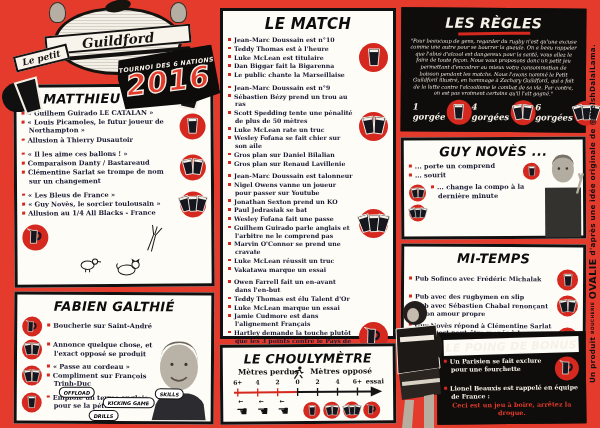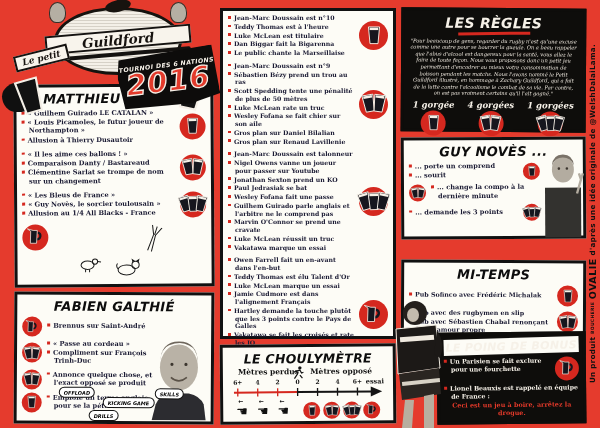--- a/index.html
+++ b/index.html
@@ -101,30 +101,30 @@
   .hand::after{content:"\2190";position:absolute;top:-6px;left:2px;font-size:6px;font-weight:bold;}
   .cicons{display:flex;gap:3px;}
   .cicons .gicon{width:17px;height:17px;}
   
   .regles{left:401px;top:8px;width:185px;height:124px;transform:rotate(.4deg);padding:3px 4px;}
   .regles h2{font-size:14px;margin-bottom:1px;}
   .underline{height:2.5px;background:#d5281f;width:72px;margin:0 auto 3px;transform:rotate(-1deg);}
   .rtext{margin:0 2px 3px;font-family:"DejaVu Serif",serif;font-style:italic;font-size:5.1px;line-height:1.3;
      color:#efe9df;text-align:center;}
   .legend{display:flex;justify-content:space-between;padding:0 5px;}
-  .lcell{display:flex;flex-direction:column;align-items:center;gap:1px;}
+  .lcell{display:flex;flex-direction:row;align-items:center;gap:1px;}
   .llabel{font-family:"DejaVu Serif",serif;font-style:italic;color:#f6f1e8;font-size:8.5px;font-weight:bold;}
   .legend .gicon{width:25px;height:25px;}
   .noves{left:401px;top:137px;width:185px;height:102px;transform:rotate(-.35deg);}
   .noves .groups{padding-right:38px;}
   .noves .gicon{width:17px;height:17px;}
   .noves .group-row{margin-bottom:3px;}
   .noves .group-row:nth-of-type(2) .gicon{order:-1;}
   .photo-noves{position:absolute;right:-2px;top:10px;width:44px;height:88px;z-index:2;}
-  .mitemps{left:401px;top:260px;width:185px;height:95px;transform:rotate(.3deg);}
+  .mitemps{left:401px;top:244px;width:185px;height:95px;transform:rotate(.3deg);}
   .mitemps .gicon{width:21px;height:21px;}
   .mitemps .item{font-size:6.3px;}
   .mitemps .group-row{margin-bottom:3px;}
   .bonus{left:437px;top:332px;width:149px;height:92px;transform:rotate(-.6deg);padding:3px 4px;}
   .bonus-title{background:#fdfcf6;color:#101010;font-size:11px;margin:0 0 3px;padding:1.5px 0;transform:rotate(-1deg);}
   .brow{display:flex;gap:4px;align-items:flex-start;margin-bottom:3px;}
   .brow .btext{flex:1;min-width:0;}
   .brow .gicon{width:24px;height:24px;}
   .bonus .item{color:#f3eee5;font-size:6.2px;}
   .bhl{color:#e2392a;font-weight:bold;font-family:"DejaVu Serif",serif;font-size:6.4px;
@@ -275,21 +275,41 @@
     <div class="groups">
 
         <div class="group-row">
           <span class="gicon icon-circle">
             <svg class="pitSvg" viewBox="0 0 22 22">
               <path d="M15 6 C20 7.5 19 14 13.5 14.5" fill="none" stroke="#16161e" stroke-width="2.6"></path>
               <path d="M6.5 4.5 L2.5 1.5 L9.5 3.5 L14.5 3.5 L13.5 19 L6 19 Z" fill="#16161e" stroke="#f6f1e8" stroke-width="0.9"></path>
             </svg>
           </span>
           <div class="gitems">
-            <div class="item">Brennus sur Saint-André</div>
+            <div class="item">Boucherie sur Saint-André</div>
+          </div>
+        </div>
+
+        <div class="group-row">
+          <span class="gicon icon-circle gl2">
+            <span class="pw pw0">
+              <svg viewBox="0 0 16 20">
+                <path d="M2 1 L14 1 L12.3 19 L3.7 19 Z" fill="#16161e" stroke="#f6f1e8" stroke-width="1"></path>
+                <rect x="3.2" y="1.8" width="9.4" height="2.6" fill="#f6f1e8"></rect>
+              </svg>
+            </span>
+            <span class="pw pw1">
+              <svg viewBox="0 0 16 20">
+                <path d="M2 1 L14 1 L12.3 19 L3.7 19 Z" fill="#16161e" stroke="#f6f1e8" stroke-width="1"></path>
+                <rect x="3.2" y="1.8" width="9.4" height="2.6" fill="#f6f1e8"></rect>
+              </svg>
+            </span>
+          </span>
+          <div class="gitems">
+            <div class="item">Annonce quelque chose, et l'exact opposé se produit</div>
           </div>
         </div>
 
         <div class="group-row">
           <span class="gicon icon-circle gl2">
             <span class="pw pw0">
               <svg viewBox="0 0 16 20">
                 <path d="M2 1 L14 1 L12.3 19 L3.7 19 Z" fill="#16161e" stroke="#f6f1e8" stroke-width="1"></path>
                 <rect x="3.2" y="1.8" width="9.4" height="2.6" fill="#f6f1e8"></rect>
               </svg>
@@ -297,40 +317,20 @@
             <span class="pw pw1">
               <svg viewBox="0 0 16 20">
                 <path d="M2 1 L14 1 L12.3 19 L3.7 19 Z" fill="#16161e" stroke="#f6f1e8" stroke-width="1"></path>
                 <rect x="3.2" y="1.8" width="9.4" height="2.6" fill="#f6f1e8"></rect>
               </svg>
             </span>
           </span>
           <div class="gitems">
             <div class="item">« Passe au cordeau »</div>
             <div class="item">Compliment sur François Trinh-Duc</div>
-          </div>
-        </div>
-
-        <div class="group-row">
-          <span class="gicon icon-circle gl2">
-            <span class="pw pw0">
-              <svg viewBox="0 0 16 20">
-                <path d="M2 1 L14 1 L12.3 19 L3.7 19 Z" fill="#16161e" stroke="#f6f1e8" stroke-width="1"></path>
-                <rect x="3.2" y="1.8" width="9.4" height="2.6" fill="#f6f1e8"></rect>
-              </svg>
-            </span>
-            <span class="pw pw1">
-              <svg viewBox="0 0 16 20">
-                <path d="M2 1 L14 1 L12.3 19 L3.7 19 Z" fill="#16161e" stroke="#f6f1e8" stroke-width="1"></path>
-                <rect x="3.2" y="1.8" width="9.4" height="2.6" fill="#f6f1e8"></rect>
-              </svg>
-            </span>
-          </span>
-          <div class="gitems">
-            <div class="item">Annonce quelque chose, et l'exact opposé se produit</div>
           </div>
         </div>
 
         <div class="group-row">
           <span class="gicon icon-circle gl1">
             <span class="pw pw0">
               <svg viewBox="0 0 16 20">
                 <path d="M2 1 L14 1 L12.3 19 L3.7 19 Z" fill="#16161e" stroke="#f6f1e8" stroke-width="1"></path>
                 <rect x="3.2" y="1.8" width="9.4" height="2.6" fill="#f6f1e8"></rect>
               </svg>
@@ -354,20 +354,21 @@
     <div class="bubbles">
 
     <span class="bubble">OFFLOAD</span>
         <span class="bubble">KICKING GAME</span>
         <span class="bubble">SKILLS</span>
         <span class="bubble">DRILLS</span>
       </div>
   </section>
 
   <section class="box match">
+    <h2>LE MATCH</h2>
     <div class="groups icons-right">
 
         <div class="group-row">
           <div class="gitems">
             <div class="item">Jean-Marc Doussain est n°10</div>
             <div class="item">Teddy Thomas est à l'heure</div>
             <div class="item">Luke McLean est titulaire</div>
             <div class="item">Dan Biggar fait la Bigarenna</div>
             <div class="item">Le public chante la Marseillaise</div>
           </div>
@@ -588,21 +589,21 @@
             <span class="pw pw1">
               <svg viewBox="0 0 16 20">
                 <path d="M2 1 L14 1 L12.3 19 L3.7 19 Z" fill="#16161e" stroke="#f6f1e8" stroke-width="1"></path>
                 <rect x="3.2" y="1.8" width="9.4" height="2.6" fill="#f6f1e8"></rect>
               </svg>
             </span>
           </span>
         </div>
 
         <div class="lcell">
-          <span class="llabel">1 gorgées</span>
+          <span class="llabel">6 gorgées</span>
           <span class="gicon icon-circle gl3">
             <span class="pw pw0">
               <svg viewBox="0 0 16 20">
                 <path d="M2 1 L14 1 L12.3 19 L3.7 19 Z" fill="#16161e" stroke="#f6f1e8" stroke-width="1"></path>
                 <rect x="3.2" y="1.8" width="9.4" height="2.6" fill="#f6f1e8"></rect>
               </svg>
             </span>
             <span class="pw pw1">
               <svg viewBox="0 0 16 20">
                 <path d="M2 1 L14 1 L12.3 19 L3.7 19 Z" fill="#16161e" stroke="#f6f1e8" stroke-width="1"></path>
@@ -654,23 +655,20 @@
             <span class="pw pw1">
               <svg viewBox="0 0 16 20">
                 <path d="M2 1 L14 1 L12.3 19 L3.7 19 Z" fill="#16161e" stroke="#f6f1e8" stroke-width="1"></path>
                 <rect x="3.2" y="1.8" width="9.4" height="2.6" fill="#f6f1e8"></rect>
               </svg>
             </span>
           </span>
         </div>
 
         <div class="group-row">
-          <div class="gitems">
-            <div class="item">... demande les 3 points</div>
-          </div>
           <span class="gicon icon-circle gl3">
             <span class="pw pw0">
               <svg viewBox="0 0 16 20">
                 <path d="M2 1 L14 1 L12.3 19 L3.7 19 Z" fill="#16161e" stroke="#f6f1e8" stroke-width="1"></path>
                 <rect x="3.2" y="1.8" width="9.4" height="2.6" fill="#f6f1e8"></rect>
               </svg>
             </span>
             <span class="pw pw1">
               <svg viewBox="0 0 16 20">
                 <path d="M2 1 L14 1 L12.3 19 L3.7 19 Z" fill="#16161e" stroke="#f6f1e8" stroke-width="1"></path>

